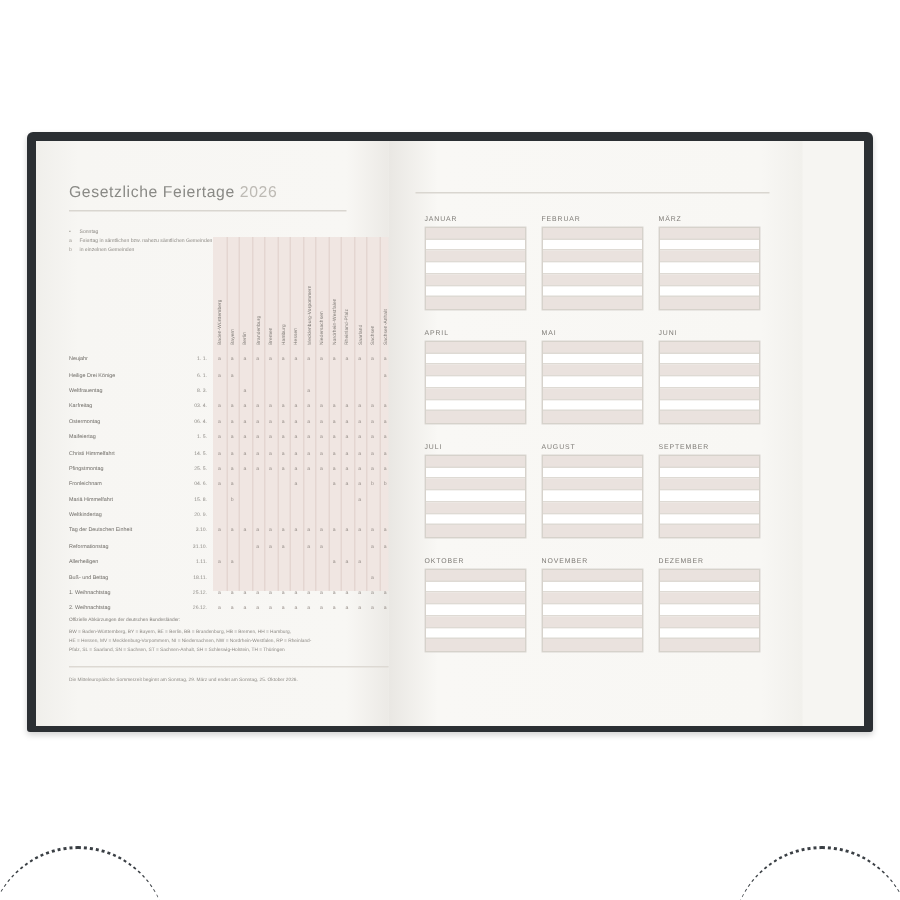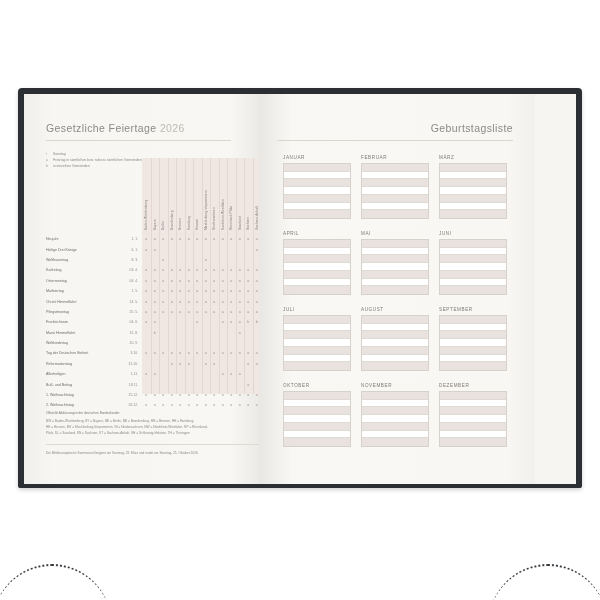--- a/index.html
+++ b/index.html
@@ -694,21 +694,20 @@
           <div>HE = Hessen, MV = Mecklenburg-Vorpommern, NI = Niedersachsen, NW = Nordrhein-Westfalen, RP = Rheinland-</div>
           <div>Pfalz, SL = Saarland, SN = Sachsen, ST = Sachsen-Anhalt, SH = Schleswig-Holstein, TH = Thüringen</div>
           <div class="fn-rule"></div>
           <div class="fn-last">Die Mitteleuropäische Sommerzeit beginnt am Sonntag, 29. März und endet am Sonntag, 25. Oktober 2026.</div>
         </div>
       </div>
 
       <div class="spine"></div>
 
       <div class="page page-right">
-        <div class="rp-title">Geburtstagsliste</div>
         <div class="rp-rule"></div>
         <div class="months" id="months-grid">
             <div class="month">
               <div class="month-name">JANUAR</div>
               <div class="month-box">
                 <div class="band"></div>
                 <div class="band"></div>
                 <div class="band"></div>
                 <div class="band"></div>
                 <div class="band"></div>

